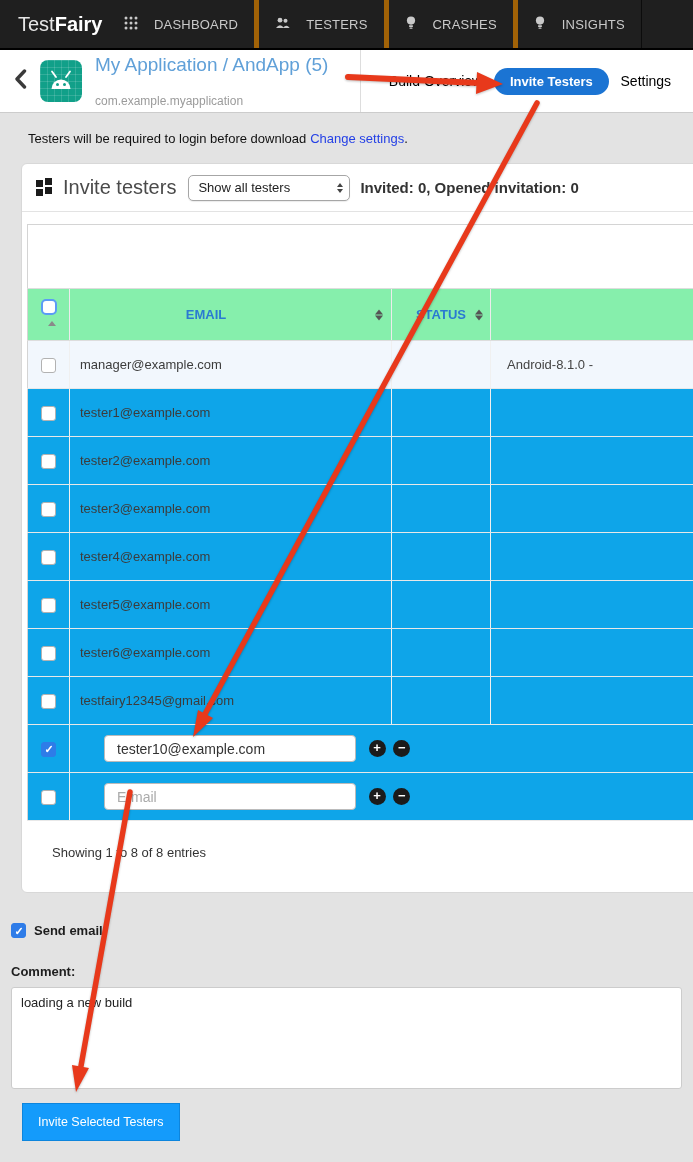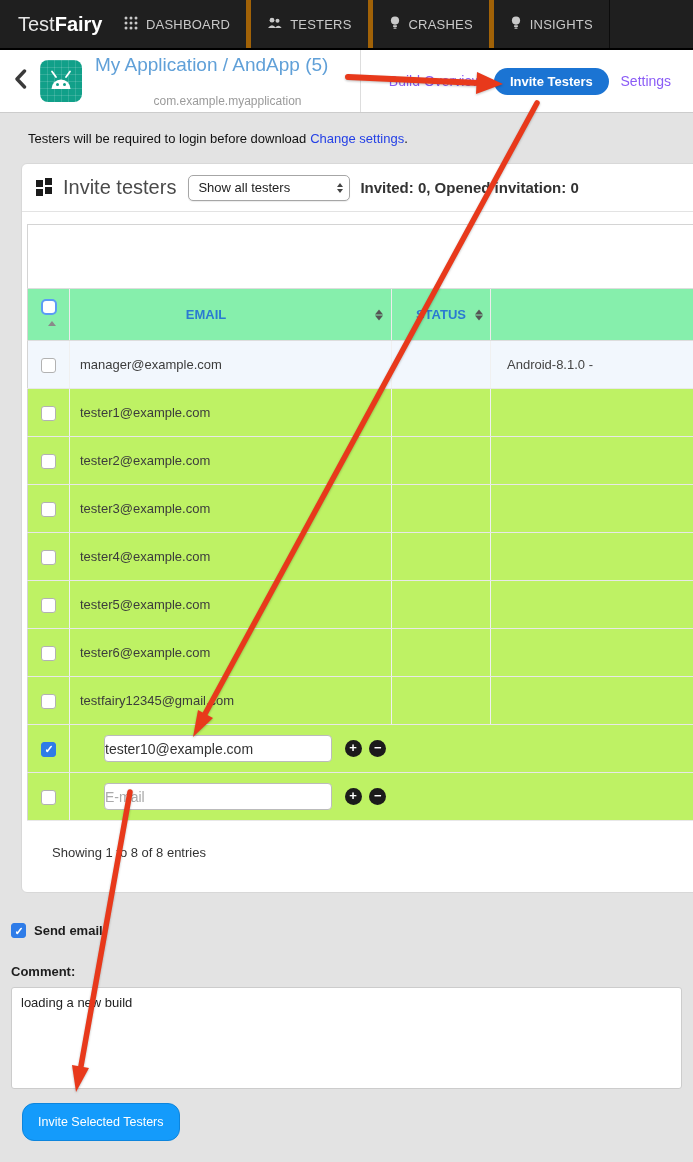--- a/index.html
+++ b/index.html
@@ -7,42 +7,42 @@
   body {
     width:693px; height:1162px; overflow:hidden; position:relative;
     background:#e3e3e3; font-family:"Liberation Sans", sans-serif; color:#333;
   }
 
   
   .nav { height:50px; background:#1f1f1f; display:flex; align-items:stretch; border-bottom:2px solid #000; }
   .logo { display:flex; align-items:center; padding:0 14px 0 18px; width:108px; font-size:20px; }
   .logo .t { color:#e6e6e6; font-weight:400; }
   .logo .f { color:#fff; font-weight:700; }
-  .nav-item { display:flex; align-items:center; gap:8px; padding:0 16px; color:#c9c9c9; font-size:13px; letter-spacing:.2px; cursor:default; }
+  .nav-item { display:flex; align-items:center; gap:16px; padding:0 16px; color:#c9c9c9; font-size:13px; letter-spacing:.2px; cursor:default; }
   .nav-item + .nav-item { border-left:5px solid #a16207; }
   .nav-item:last-child { border-right:1px solid #0c0c0c; }
   .nav-item svg { fill:#c9c9c9; }
 
   
   .header { height:63px; background:#fff; display:flex; align-items:center; border-bottom:1px solid #ccc; }
   .back { width:40px; display:flex; justify-content:center; align-items:center; }
   .app-icon {
     width:42px; height:42px; border-radius:8px; flex:none; margin-right:13px;
     background-color:#11a089;
     background-image:linear-gradient(rgba(255,255,255,.14) 1px, transparent 1px),
                      linear-gradient(90deg, rgba(255,255,255,.14) 1px, transparent 1px);
     background-size:7px 7px;
     display:flex; align-items:center; justify-content:center;
   }
   .title-block { width:265px; flex:none; overflow:hidden; }
   .title { font-size:19px; color:#60a0d8; white-space:nowrap; }
-  .pkg { font-size:12px; color:#9b9b9b; margin-top:18px;text-align:center; }
+  .pkg { font-size:12px; color:#9b9b9b; margin-top:18px; }
   .header-divider { width:1px; align-self:stretch; background:#ddd; }
   .tabs { flex:1; display:flex; align-items:center; justify-content:space-around; padding:0 16px 0 22px; }
-  .tab { color:#8b5cf6; font-size:14px; cursor:pointer; }
+  .tab { color:#000000; font-size:14px; cursor:pointer; }
   .tab-pill { background:#1b74d3; color:#fff; font-weight:bold; font-size:13px; padding:6px 16px; border-radius:14px; cursor:pointer; }
 
   
   .notice { height:50px; display:flex; align-items:center; padding-left:28px; font-size:13px; color:#111; }
   .notice a { color:#2440e6; text-decoration:none; margin-left:4px; cursor:pointer; }
 
   
   .card { margin-left:21px; width:700px; background:#fff; border:1px solid #d8d8d8; border-radius:6px; }
   .card-header { height:47px; display:flex; align-items:center; padding:0 14px; }
   .panel-icon { display:inline-grid; grid-template-columns:7px 7px; gap:2px; }
@@ -65,46 +65,46 @@
   th { height:52px; border-right:1px solid #ececec; border-bottom:1px solid #ddd; color:#2a7ad2; font-size:13px; font-weight:bold; background:#86efac; }
   th:last-child, td:last-child { border-right:none; }
   .th-check { text-align:left; padding-left:13px; }
   .th-email { text-align:center; padding-right:50px; position:relative; }
   .th-status { text-align:center; position:relative; }
   .sort { display:inline-flex; flex-direction:column; gap:1px; position:absolute; top:50%; transform:translateY(-50%); }
   .th-email .sort { right:8px; } .th-status .sort { right:7px; }
   .tri-up { width:0; height:0; border-left:4px solid transparent; border-right:4px solid transparent; border-bottom:5px solid #555; }
   .tri-down { width:0; height:0; border-left:4px solid transparent; border-right:4px solid transparent; border-top:5px solid #555; }
   .tri-asc { display:inline-block; width:0; height:0; border-left:4px solid transparent; border-right:4px solid transparent; border-bottom:5px solid #8a8a8a; margin-left:7px; vertical-align:middle; }
-  td { height:48px; border-right:1px solid #f0f0f0; border-bottom:1px solid #e8e8e8; background:#bef264; }
+  td { height:48px; border-right:1px solid #f0f0f0; border-bottom:1px solid #e8e8e8; background:#0ea5e9; }
   tr.hl td { background:#f2f7fd; }
   .cell-check { text-align:center; }
   .cell-email { padding-left:10px; color:#3c3c3c; }
   .cell-build { padding-left:16px; color:#444; }
   .cb { width:15px; height:15px; border:1px solid #b2b2b2; border-radius:3px; background:#fff; display:inline-block; vertical-align:middle; position:relative; cursor:pointer; }
   .cb.checked { background:#2e7ce8; border-color:#2e7ce8; }
   .cb.checked::after { content:"\2713"; color:#fff; font-size:11px; font-weight:bold; position:absolute; left:2.5px; top:0.5px; }
   .cb-header { width:16px; height:16px; border:2.5px solid #5b9bf5; border-radius:5px; background:#fff; display:inline-block; vertical-align:middle; cursor:pointer; }
   .input-cell { padding-left:34px; }
-  .email-input { width:228px; height:27px; border:1px solid #bbb; border-radius:4px; padding:0 0; font-size:14px; color:#333; font-family:inherit; vertical-align:middle; }
+  .email-input { width:252px; height:27px; border:1px solid #bbb; border-radius:4px; padding:0 12px; font-size:14px; color:#333; font-family:inherit; vertical-align:middle; }
   .email-input::placeholder { color:#aaa; }
   .circle-btn { width:17px; height:17px; border-radius:50%; background:#1b1b1b; color:#fff; font-size:13px; font-weight:bold;
                 line-height:16px; text-align:center; display:inline-block; vertical-align:middle; cursor:pointer; }
   .circle-btn.add { margin-left:9px; }
   .circle-btn.remove { margin-left:4px; }
   .table-footer { padding:24px 0 32px 25px; font-size:13px; color:#333; }
 
   
   .send-row { margin:30px 0 0 11px; display:flex; align-items:center; gap:8px; }
   .send-label { font-weight:bold; font-size:13px; color:#1d1d1d; }
   .comment-label { margin:26px 0 0 11px; font-weight:bold; font-size:13px; color:#1d1d1d; }
   textarea { display:block; margin:8px 11px 0 11px; width:calc(100% - 22px); height:102px; border:1px solid #ccc; border-radius:3px;
              padding:7px 9px; font-size:13px; font-family:inherit; color:#222; resize:none; background:#fff; }
   .invite-btn { margin:14px 0 0 22px; background:#149bfb; border:1px solid #0d85dd; color:#fff; font-size:12.5px;
-                padding:11px 15px; border-radius:12px; font-family:inherit; cursor:pointer; }
+                padding:11px 15px; border-radius:0; font-family:inherit; cursor:pointer; }
 
   
   .arrows { position:absolute; left:0; top:0; width:693px; height:1162px; pointer-events:none; z-index:50;
             filter:drop-shadow(0 1px 1px rgba(0,0,0,.25)); }
 </style>
 </head>
 <body>
 
 
 

